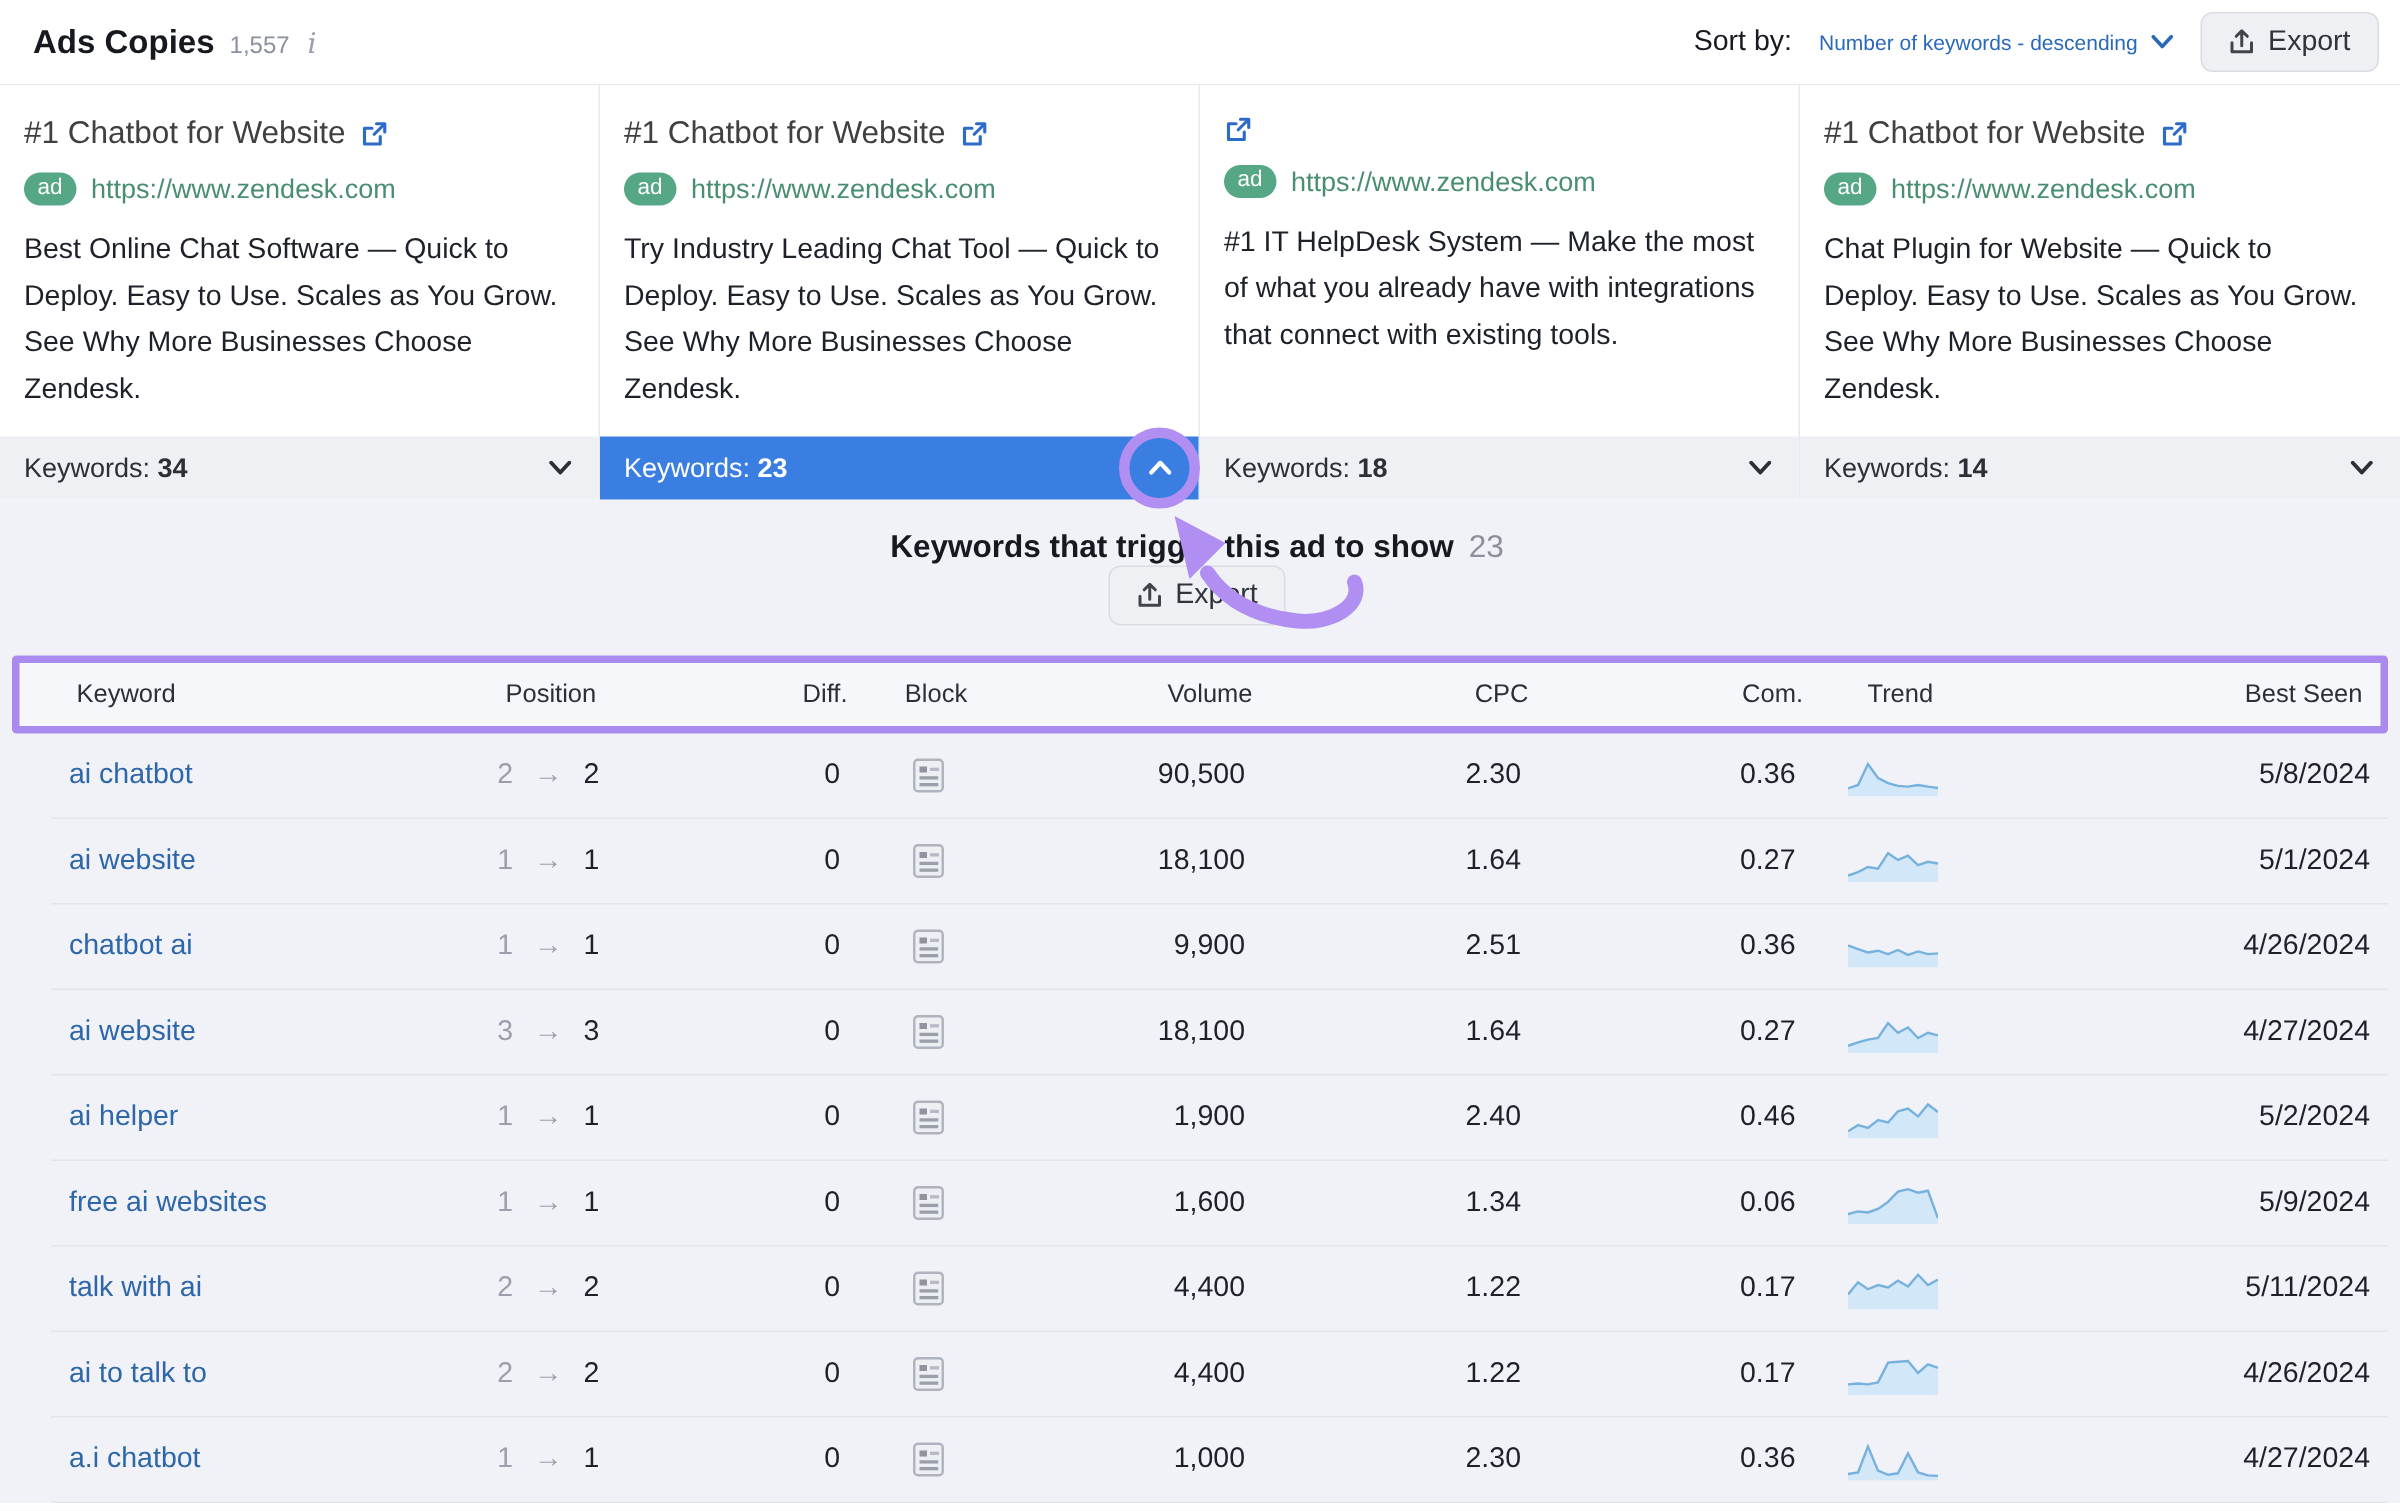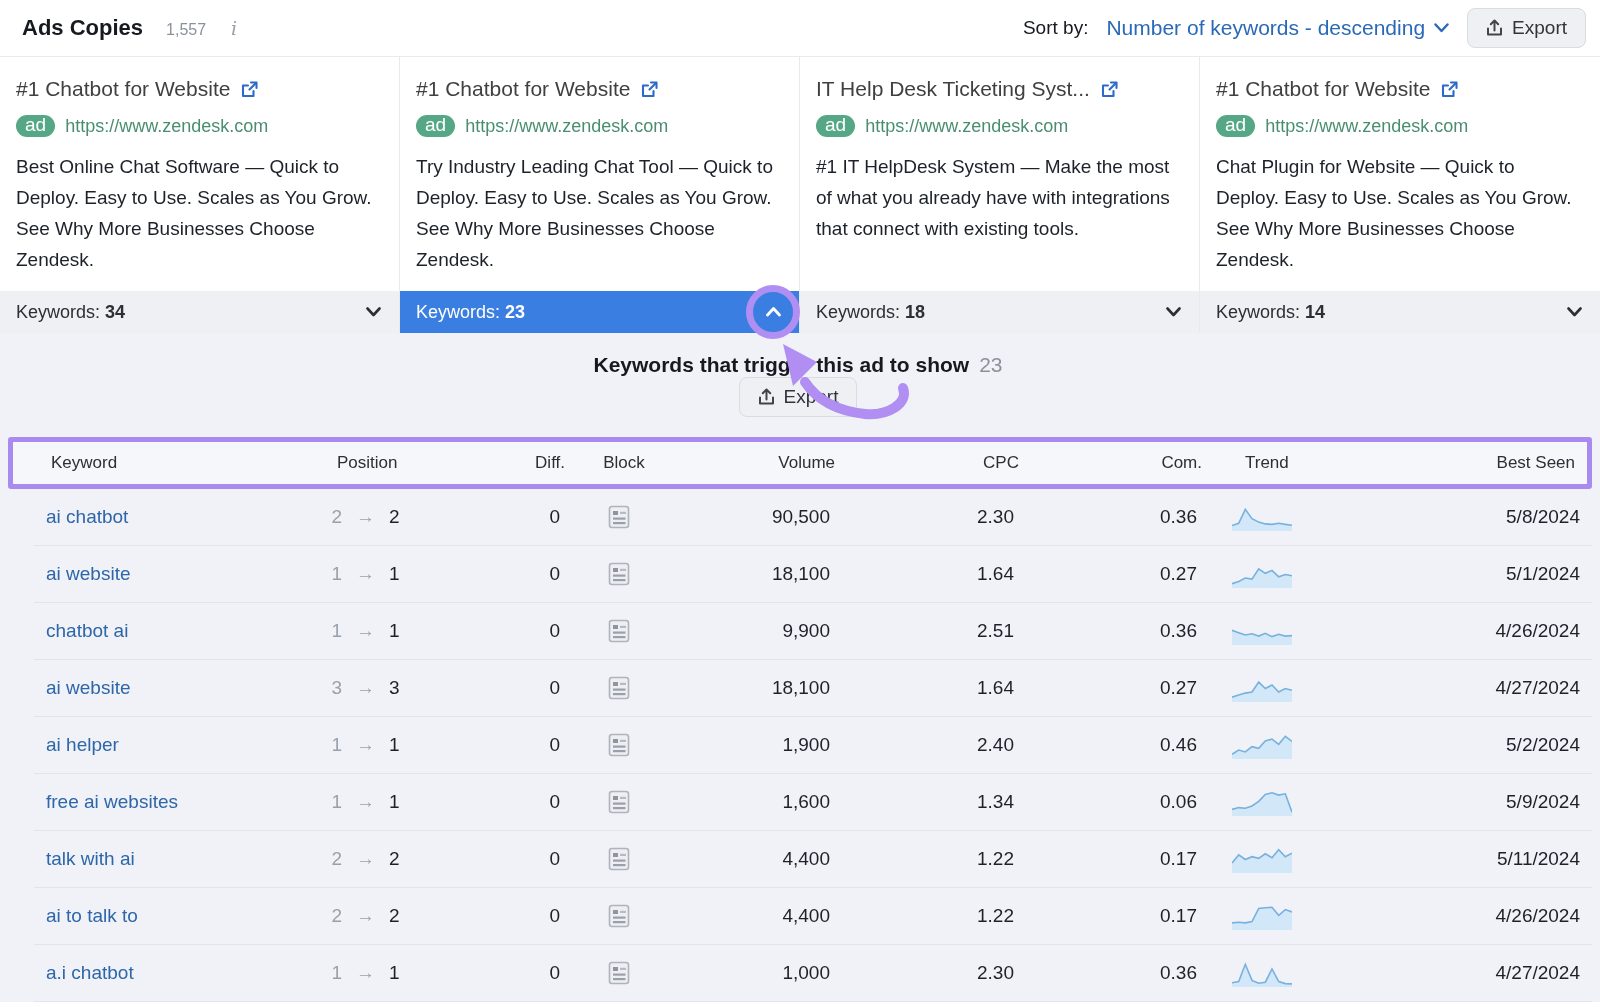--- a/index.html
+++ b/index.html
@@ -6,42 +6,42 @@
   html,body { width:1600px; height:1007px; }
   body {
     font-family:"Liberation Sans","DejaVu Sans",sans-serif;
     background:#ffffff; color:#1d2129; overflow:hidden; position:relative;
   }
   
   .top-bar {
     height:57px; display:flex; align-items:center; justify-content:space-between;
     padding:0 14px 0 22px; background:#fff; border-bottom:1px solid #e8eaee;
   }
-  .top-left { display:flex; align-items:baseline; gap:23px; }
+  .top-left { display:flex; align-items:baseline; gap:10px; }
   .top-title { font-size:22px; font-weight:700; color:#16191f; }
   .top-count { font-size:16px; color:#8b919c; font-weight:400; }
   .info-i { font-family:"DejaVu Serif",serif; font-style:italic; font-size:19px; color:#9aa0ab; padding-left:2px; }
   .top-right { display:flex; align-items:center; gap:18px; }
   .sort-label { font-size:19px; color:#16191f; }
-  .sort-link { font-size:21px; color:#2a69b8; display:flex; align-items:center; gap:9px; cursor:pointer; }
+  .sort-link { font-size:14px; color:#2a69b8; display:flex; align-items:center; gap:9px; cursor:pointer; }
   .btn {
     display:flex; align-items:center; gap:9px; background:#eef0f3; border:1px solid #d9dce1;
     border-radius:8px; padding:8px 18px; font-size:19px; color:#30343b; cursor:pointer;justify-content:space-between;
   }
   .btn svg { display:block; }
   
   .ads-grid { display:grid; grid-template-columns:repeat(4,1fr); background:#fff; }
   .ad-card { display:flex; flex-direction:column; border-right:1px solid #e7e9ee; }
   .ad-card:last-child { border-right:none; }
   .ad-body { padding:20px 18px 16px 16px; flex:1; }
   .ad-title-row { display:flex; align-items:center; gap:10px; margin-bottom:14px; }
   .ad-title { font-size:21px; color:#404040; text-decoration:none; white-space:nowrap; overflow:hidden; }
   .ad-url-row { display:flex; align-items:center; gap:10px; margin-bottom:14px; }
   .ad-badge {
-    background:#55a786; color:#fff; font-size:19px; border-radius:11px;
+    background:#55a786; color:#fff; font-size:15px; border-radius:11px;
     padding:1px 9px 3px; line-height:18px;
   }
   .ad-url { font-size:18px; color:#4a8e71; }
   .ad-desc { font-size:19px; line-height:31px; color:#1d2129; }
   .ad-footer {
     height:42px; background:#eef0f4; display:flex; align-items:center; justify-content:space-between;
     padding:0 18px 0 16px; font-size:18px; color:#2b2f36; cursor:pointer; position:relative;
   }
   .ad-footer b { font-weight:700; }
   .ad-footer.selected { background:#3b7ee2; color:#ffffff; }
@@ -170,21 +170,20 @@
             <polyline points="1.5,8 7.5,1.5 13.5,8" fill="none" stroke="#ffffff" stroke-width="2.8" stroke-linecap="round" stroke-linejoin="round"></polyline>
           </svg>
       <span class="circle-annot"></span>
         </span>
     </div>
   </div>
 
   <div class="ad-card">
     <div class="ad-body">
       <div class="ad-title-row">
-        <a class="ad-title">IT Help Desk Ticketing Syst...</a>
         <svg width="19" height="19" viewBox="0 0 19 19" style="flex:0 0 auto">
           <path d="M13.5 11 V16 H3 V5.5 H8" fill="none" stroke="#2d6bc8" stroke-width="2.1" stroke-linecap="round" stroke-linejoin="round"></path>
           <path d="M11 2.5 H16.5 V8" fill="none" stroke="#2d6bc8" stroke-width="2.1" stroke-linecap="round" stroke-linejoin="round"></path>
           <path d="M16 3 L9.5 9.5" fill="none" stroke="#2d6bc8" stroke-width="2.1" stroke-linecap="round"></path>
         </svg>
       </div>
       <div class="ad-url-row">
         <span class="ad-badge">ad</span>
         <span class="ad-url">https://www.zendesk.com</span>
       </div>

